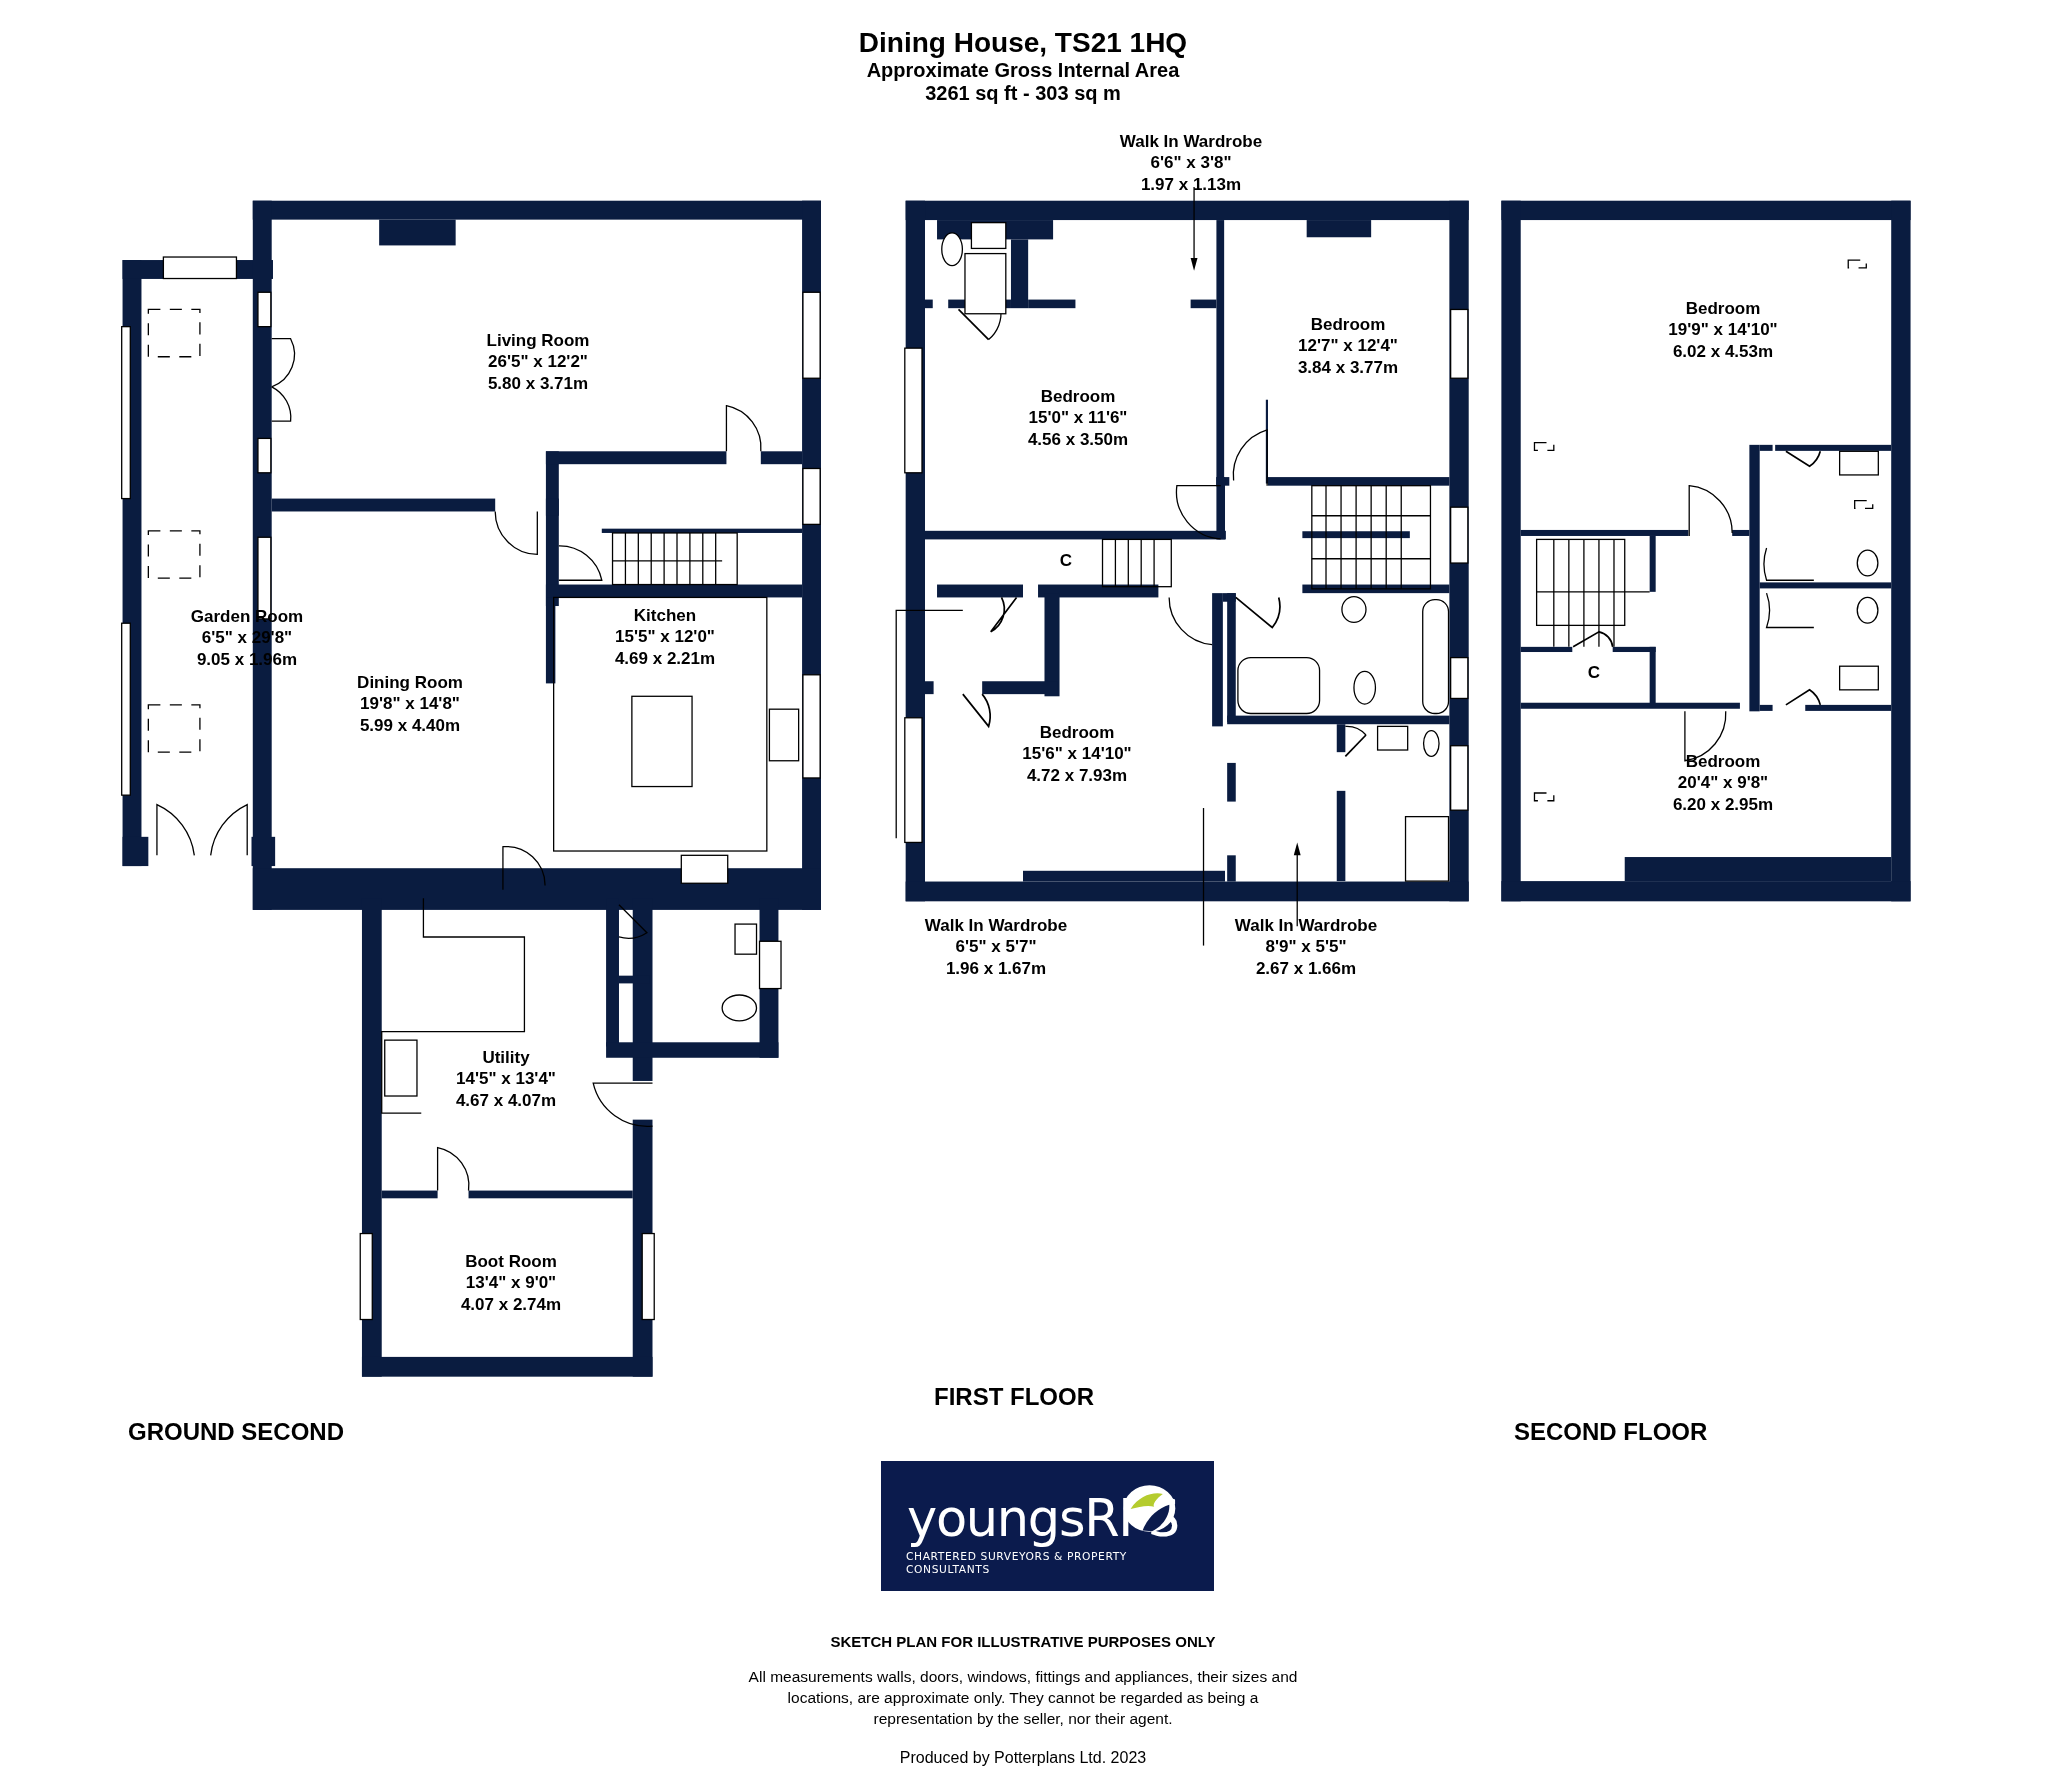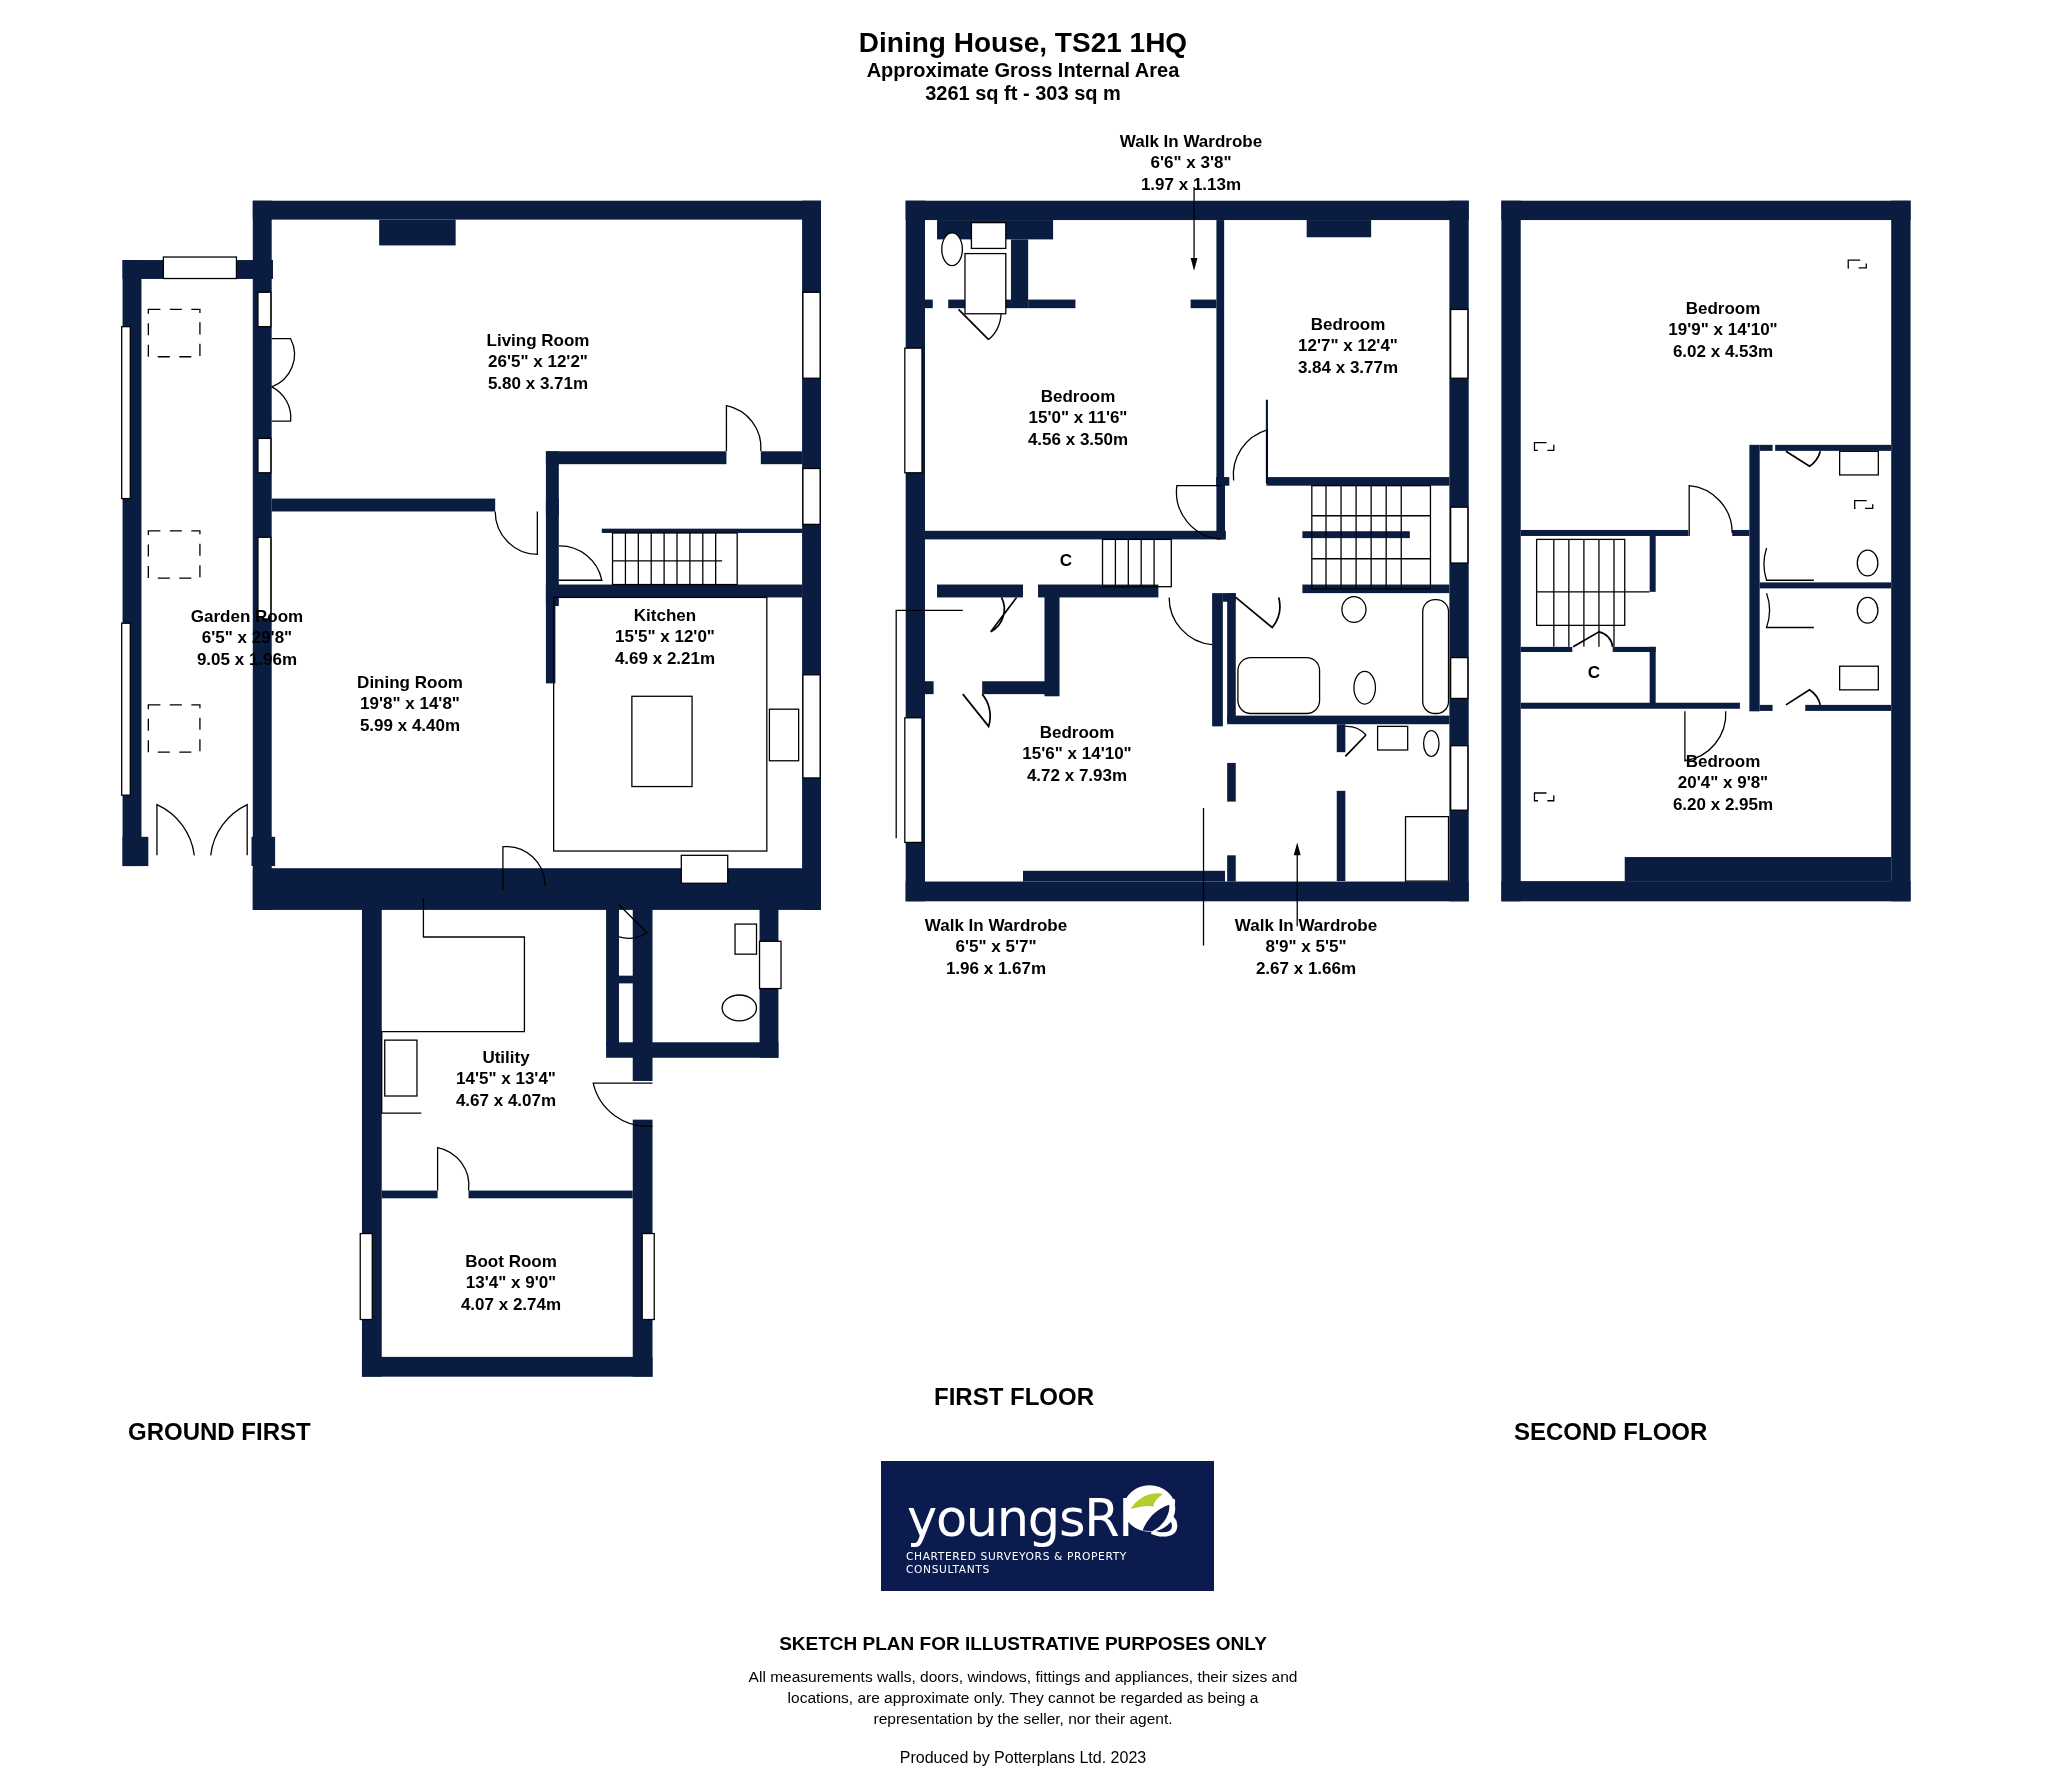--- a/index.html
+++ b/index.html
@@ -16,21 +16,21 @@
   .room div{display:block;}
   .title{position:absolute;left:50%;top:27px;transform:translateX(-50%);text-align:center;font-weight:bold;line-height:1.15;}
   .title .t1{font-size:28px;}
   .title .t2{font-size:20px;}
   .floor-label{position:absolute;font-weight:bold;font-size:24px;}
   .logo{position:absolute;left:881px;top:1461px;width:333px;height:130px;background:#0b1b4d;color:#fff;}
   .logo .brand{position:absolute;left:26px;top:28px;font-size:51px;font-family:"DejaVu Sans",sans-serif;letter-spacing:-1.3px;}
   .logo .tag{position:absolute;left:25px;top:89px;font-size:10.7px;letter-spacing:0.6px;font-family:"DejaVu Sans",sans-serif;}
   .logo .emblem{position:absolute;left:241px;top:21.5px;width:55px;height:51px;}
   .disc{position:absolute;left:50%;transform:translateX(-50%);text-align:center;}
-  .disc.h{top:1633px;font-size:19px;font-weight:bold;}
+  .disc.h{top:1633px;font-size:15px;font-weight:bold;}
   .disc.p{top:1667px;font-size:15.5px;line-height:1.35;width:559px;}
   .disc.c{top:1749px;font-size:16px;}
 </style>
 </head>
 <body>
 
 <svg id="plan" viewBox="0 0 4760 4160" xmlns="http://www.w3.org/2000/svg">
 
   <g>
 
@@ -363,21 +363,21 @@
 </div>
 <div class="txt room" style="left:1723px;top:751px;">
   <div>Bedroom</div>
   <div>20'4" x 9'8"</div>
   <div>6.20 x 2.95m</div>
 </div>
 <div class="txt room" style="left:1594px;top:662px;">
   <div>C</div>
 </div>
 
-<div class="floor-label" style="left:128px;top:1418px;">GROUND FIRST</div>
+<div class="floor-label" style="left:128px;top:1418px;">GROUND SECOND</div>
 <div class="floor-label" style="left:902px;top:1383px;margin-left:32px;">FIRST FLOOR</div>
 <div class="floor-label" style="left:1514px;top:1418px;">SECOND FLOOR</div>
 
 <div class="logo">
   <div class="brand">youngsRPS</div>
   <svg class="emblem" viewBox="0 0 128 118">
     <ellipse cx="64" cy="59" rx="60" ry="54" fill="#fff"></ellipse>
     <path d="M20 60 C40 30 70 20 95 25 C80 35 70 50 75 55 C60 50 40 55 20 60 Z" fill="#b5cc2e"></path>
     <path d="M48 110 C60 80 80 60 110 50 C112 75 95 100 70 112 Z" fill="#0b1b4d"></path>
   </svg>

